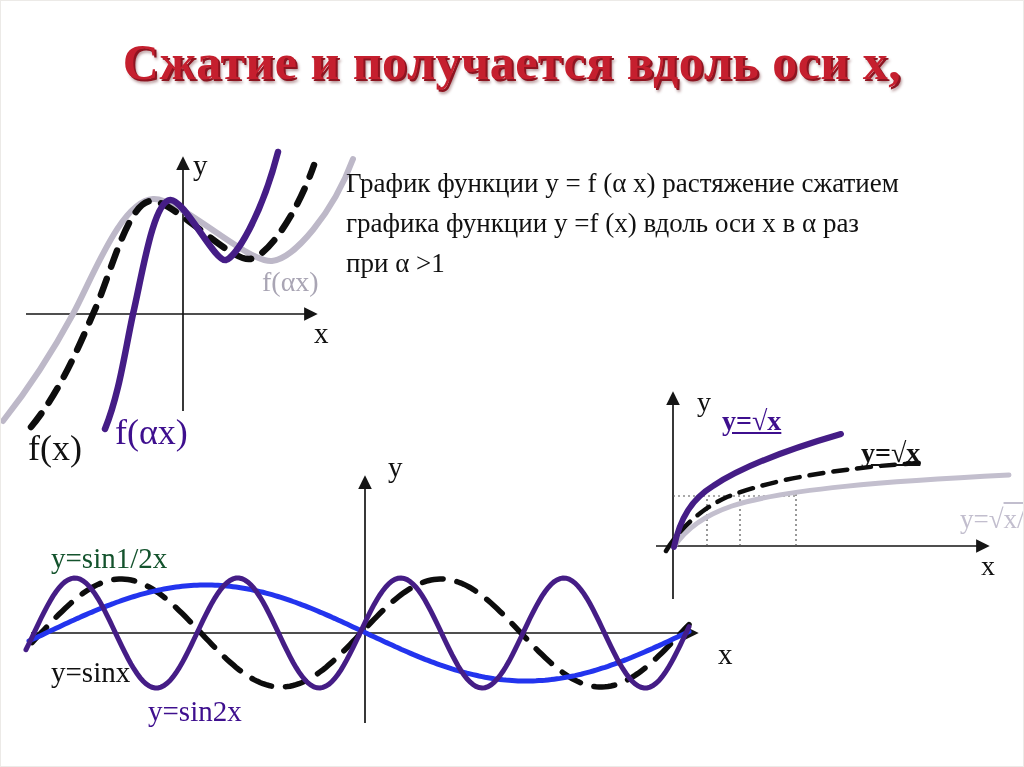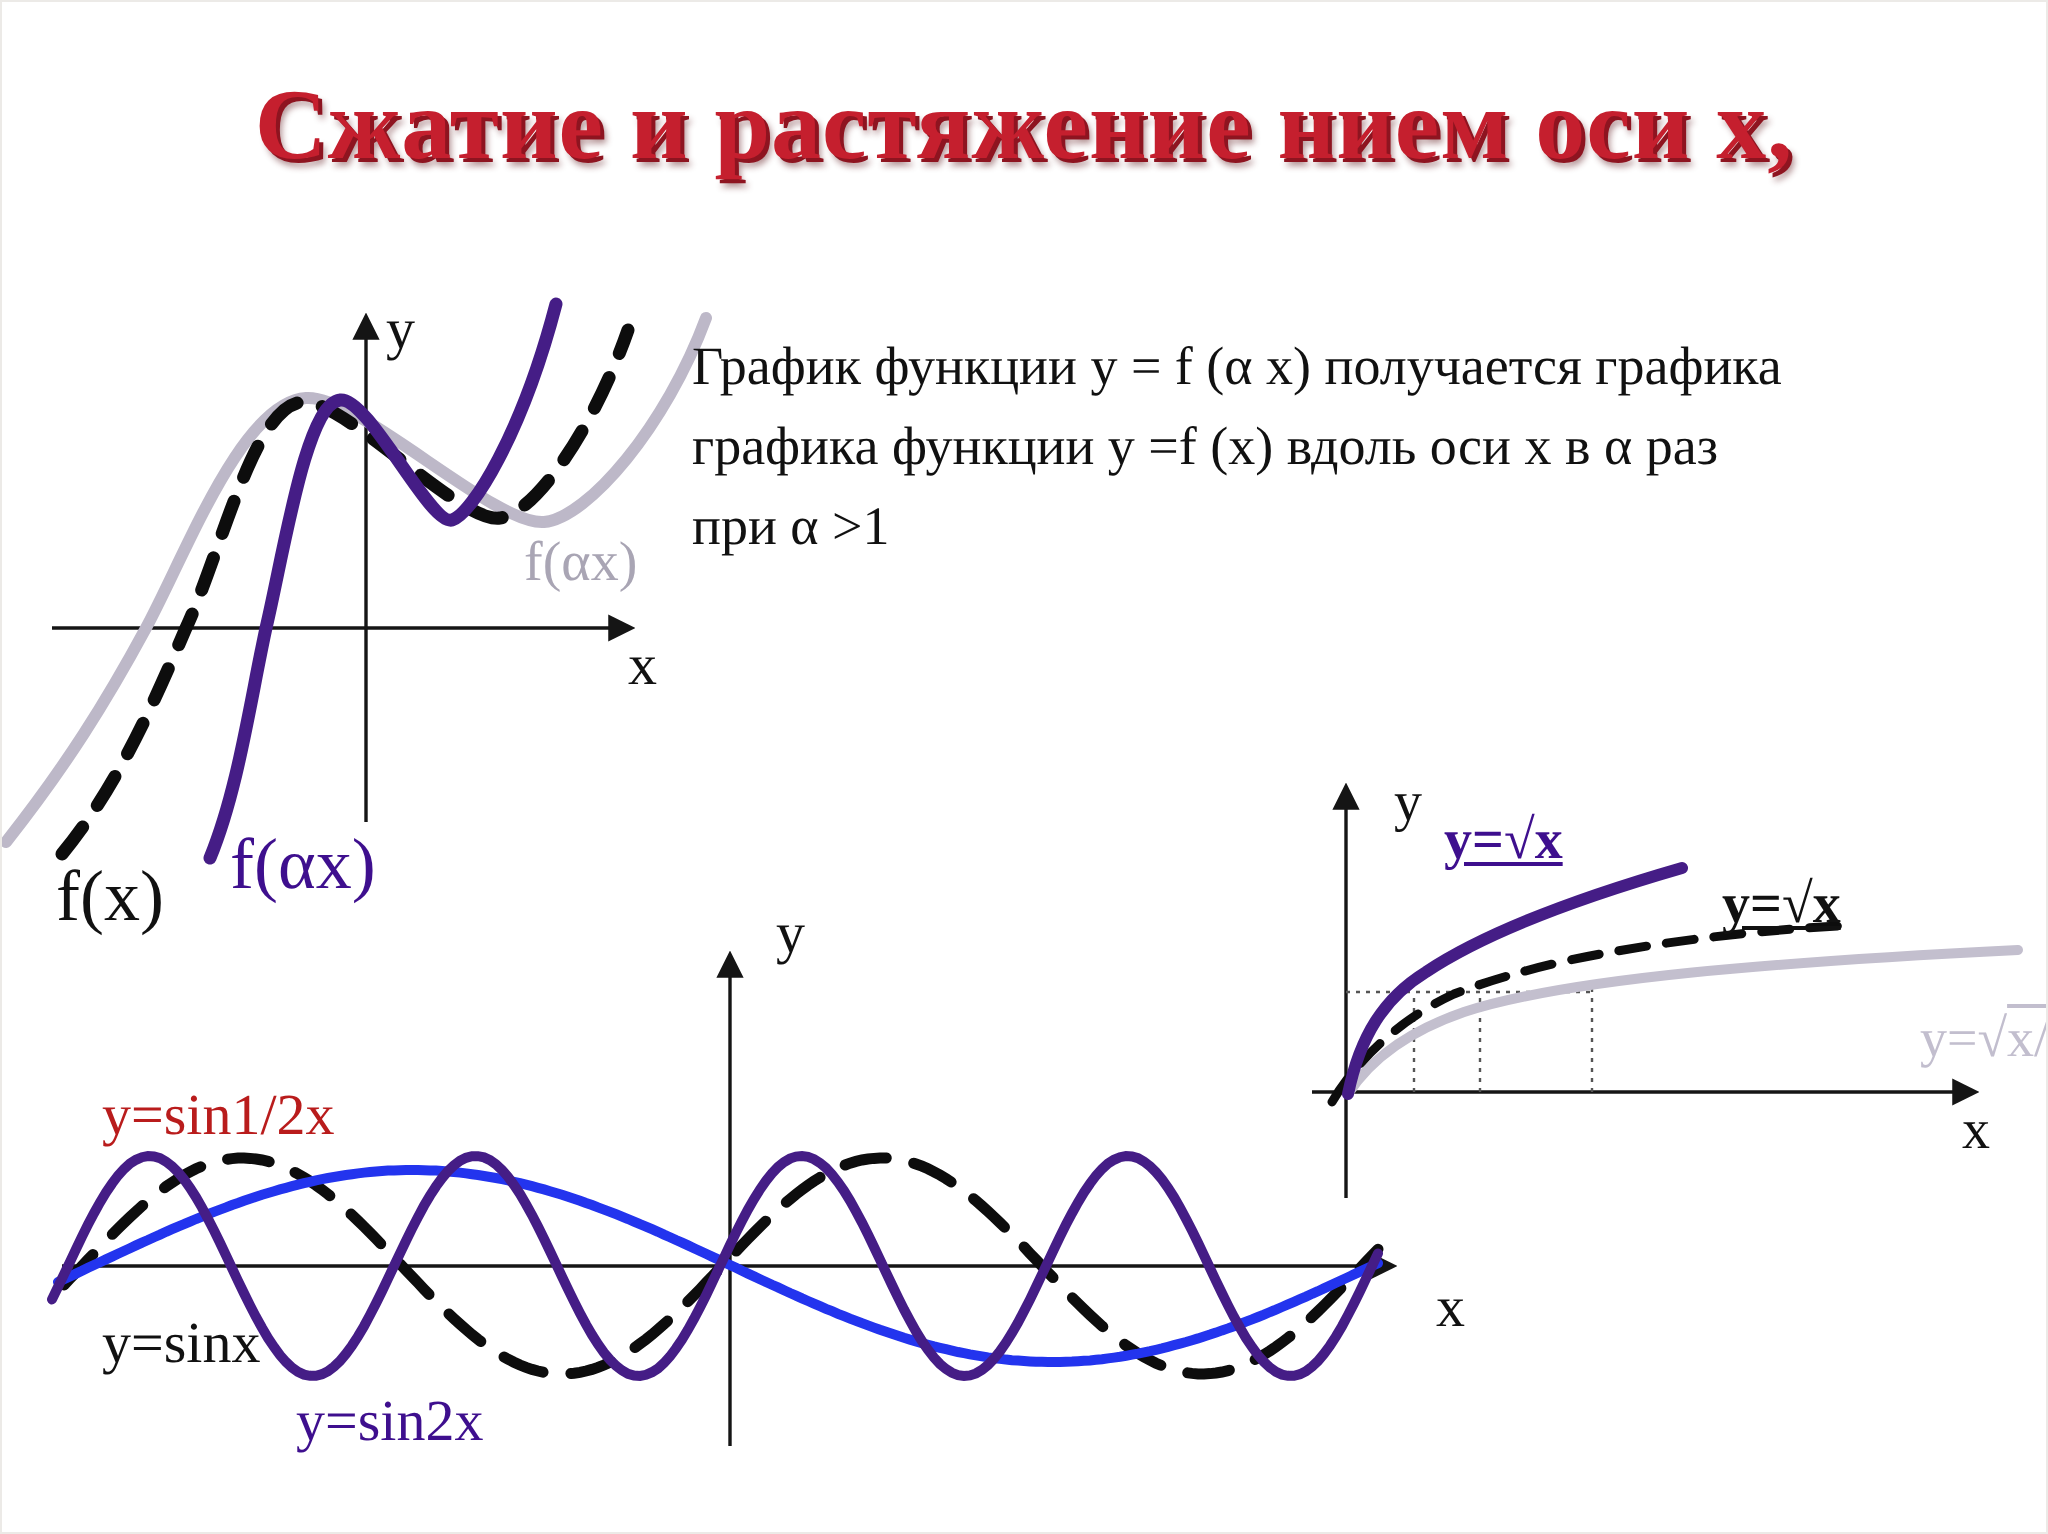--- a/index.html
+++ b/index.html
@@ -26,21 +26,21 @@
   
   .para{position:absolute;color:#111;font-size:27px;}
   .p1{left:345px;top:162px;line-height:40px;}
   .p2{left:339px;top:282px;line-height:38px;}
   .p2 .l1{padding-left:6px;}
   .p2 .l3{padding-left:31px;}
   
   .lbl{position:absolute;line-height:1;color:#111;white-space:nowrap;}
   .fs27{font-size:27px;} .fs28{font-size:28px;} .fs29{font-size:29px;} .fs30{font-size:36px;}
   .purpleTxt{color:#3e0f8e;}
-  .blueTxt{color:#b91c1c;}
+  .blueTxt{color:#14532d;}
   .grayTxt{color:#a9a5b4;}
   .grayTxt2{color:#c2bece;}
   .b{font-weight:bold;text-decoration:underline;}
   .rad{text-decoration:overline;}
   
   .curve{fill:none;stroke-linecap:round;}
   .axis{stroke:#151515;stroke-width:1.7;fill:none;}
   .c-gray1{stroke:#bdb8c8;stroke-width:6;}
   .c-dash1{stroke:#0d0d0d;stroke-width:6.5;stroke-dasharray:17 13;}
   .c-purple1{stroke:#451d86;stroke-width:6.5;}
@@ -87,25 +87,25 @@
     <g>
       <path class="axis" marker-end="url(#arr)" d="M 30 632 H 695"></path>
       <path class="axis" marker-end="url(#arr)" d="M 364 722 L 364 477"></path>
       <path class="curve c-dash3" d="M31.0 641.5 L34.0 638.3 L37.0 635.2 L40.0 632.0 L43.0 628.8 L46.0 625.7 L49.0 622.5 L52.0 619.4 L55.0 616.3 L58.0 613.3 L61.0 610.4 L64.0 607.5 L67.0 604.7 L70.0 602.0 L73.0 599.4 L76.0 596.9 L79.0 594.6 L82.0 592.3 L85.0 590.3 L88.0 588.3 L91.0 586.5 L94.0 584.9 L97.0 583.4 L100.0 582.1 L103.0 581.0 L106.0 580.0 L109.0 579.3 L112.0 578.7 L115.0 578.3 L118.0 578.0 L121.0 578.0 L124.0 578.2 L127.0 578.5 L130.0 579.0 L133.0 579.7 L136.0 580.6 L139.0 581.7 L142.0 583.0 L145.0 584.4 L148.0 586.0 L151.0 587.7 L154.0 589.6 L157.0 591.6 L160.0 593.8 L163.0 596.1 L166.0 598.6 L169.0 601.1 L172.0 603.8 L175.0 606.5 L178.0 609.4 L181.0 612.3 L184.0 615.3 L187.0 618.4 L190.0 621.5 L193.0 624.6 L196.0 627.8 L199.0 630.9 L202.0 634.1 L205.0 637.3 L208.0 640.4 L211.0 643.6 L214.0 646.7 L217.0 649.7 L220.0 652.7 L223.0 655.6 L226.0 658.4 L229.0 661.1 L232.0 663.7 L235.0 666.3 L238.0 668.7 L241.0 670.9 L244.0 673.1 L247.0 675.1 L250.0 676.9 L253.0 678.6 L256.0 680.1 L259.0 681.5 L262.0 682.7 L265.0 683.7 L268.0 684.5 L271.0 685.2 L274.0 685.6 L277.0 685.9 L280.0 686.0 L283.0 685.9 L286.0 685.6 L289.0 685.2 L292.0 684.5 L295.0 683.7 L298.0 682.7 L301.0 681.5 L304.0 680.1 L307.0 678.6 L310.0 676.9 L313.0 675.1 L316.0 673.1 L319.0 670.9 L322.0 668.7 L325.0 666.3 L328.0 663.7 L331.0 661.1 L334.0 658.4 L337.0 655.6 L340.0 652.7 L343.0 649.7 L346.0 646.7 L349.0 643.6 L352.0 640.4 L355.0 637.3 L358.0 634.1 L361.0 630.9 L364.0 627.8 L367.0 624.6 L370.0 621.5 L373.0 618.4 L376.0 615.3 L379.0 612.3 L382.0 609.4 L385.0 606.5 L388.0 603.8 L391.0 601.1 L394.0 598.6 L397.0 596.1 L400.0 593.8 L403.0 591.6 L406.0 589.6 L409.0 587.7 L412.0 586.0 L415.0 584.4 L418.0 583.0 L421.0 581.7 L424.0 580.6 L427.0 579.7 L430.0 579.0 L433.0 578.5 L436.0 578.2 L439.0 578.0 L442.0 578.0 L445.0 578.3 L448.0 578.7 L451.0 579.3 L454.0 580.0 L457.0 581.0 L460.0 582.1 L463.0 583.4 L466.0 584.9 L469.0 586.5 L472.0 588.3 L475.0 590.3 L478.0 592.3 L481.0 594.6 L484.0 596.9 L487.0 599.4 L490.0 602.0 L493.0 604.7 L496.0 607.5 L499.0 610.4 L502.0 613.3 L505.0 616.3 L508.0 619.4 L511.0 622.5 L514.0 625.7 L517.0 628.8 L520.0 632.0 L523.0 635.2 L526.0 638.3 L529.0 641.5 L532.0 644.6 L535.0 647.7 L538.0 650.7 L541.0 653.6 L544.0 656.5 L547.0 659.3 L550.0 662.0 L553.0 664.6 L556.0 667.1 L559.0 669.4 L562.0 671.7 L565.0 673.7 L568.0 675.7 L571.0 677.5 L574.0 679.1 L577.0 680.6 L580.0 681.9 L583.0 683.0 L586.0 684.0 L589.0 684.7 L592.0 685.3 L595.0 685.7 L598.0 686.0 L601.0 686.0 L604.0 685.8 L607.0 685.5 L610.0 685.0 L613.0 684.3 L616.0 683.4 L619.0 682.3 L622.0 681.0 L625.0 679.6 L628.0 678.0 L631.0 676.3 L634.0 674.4 L637.0 672.4 L640.0 670.2 L643.0 667.9 L646.0 665.4 L649.0 662.9 L652.0 660.2 L655.0 657.5 L658.0 654.6 L661.0 651.7 L664.0 648.7 L667.0 645.6 L670.0 642.5 L673.0 639.4 L676.0 636.2 L679.0 633.1 L682.0 629.9 L685.0 626.7 L688.0 623.6"></path>
       <path class="curve c-blue" d="M28.0 640.0 L31.0 638.6 L34.0 637.2 L37.0 635.8 L40.0 634.4 L43.0 632.9 L46.0 631.5 L49.0 630.1 L52.0 628.7 L55.0 627.3 L58.0 625.9 L61.0 624.5 L64.0 623.1 L67.0 621.7 L70.0 620.3 L73.0 619.0 L76.0 617.6 L79.0 616.3 L82.0 614.9 L85.0 613.6 L88.0 612.3 L91.0 611.1 L94.0 609.8 L97.0 608.5 L100.0 607.3 L103.0 606.1 L106.0 604.9 L109.0 603.8 L112.0 602.7 L115.0 601.5 L118.0 600.5 L121.0 599.4 L124.0 598.4 L127.0 597.4 L130.0 596.4 L133.0 595.5 L136.0 594.6 L139.0 593.7 L142.0 592.9 L145.0 592.1 L148.0 591.3 L151.0 590.6 L154.0 589.9 L157.0 589.2 L160.0 588.6 L163.0 588.0 L166.0 587.5 L169.0 587.0 L172.0 586.5 L175.0 586.1 L178.0 585.7 L181.0 585.3 L184.0 585.0 L187.0 584.7 L190.0 584.5 L193.0 584.3 L196.0 584.2 L199.0 584.1 L202.0 584.0 L205.0 584.0 L208.0 584.0 L211.0 584.1 L214.0 584.2 L217.0 584.3 L220.0 584.5 L223.0 584.7 L226.0 585.0 L229.0 585.3 L232.0 585.7 L235.0 586.1 L238.0 586.5 L241.0 587.0 L244.0 587.5 L247.0 588.0 L250.0 588.6 L253.0 589.2 L256.0 589.9 L259.0 590.6 L262.0 591.3 L265.0 592.1 L268.0 592.9 L271.0 593.7 L274.0 594.6 L277.0 595.5 L280.0 596.4 L283.0 597.4 L286.0 598.4 L289.0 599.4 L292.0 600.5 L295.0 601.5 L298.0 602.7 L301.0 603.8 L304.0 604.9 L307.0 606.1 L310.0 607.3 L313.0 608.5 L316.0 609.8 L319.0 611.1 L322.0 612.3 L325.0 613.6 L328.0 614.9 L331.0 616.3 L334.0 617.6 L337.0 619.0 L340.0 620.3 L343.0 621.7 L346.0 623.1 L349.0 624.5 L352.0 625.9 L355.0 627.3 L358.0 628.7 L361.0 630.1 L364.0 631.5 L367.0 632.9 L370.0 634.4 L373.0 635.8 L376.0 637.2 L379.0 638.6 L382.0 640.0 L385.0 641.4 L388.0 642.7 L391.0 644.1 L394.0 645.5 L397.0 646.8 L400.0 648.2 L403.0 649.5 L406.0 650.8 L409.0 652.1 L412.0 653.4 L415.0 654.6 L418.0 655.9 L421.0 657.1 L424.0 658.3 L427.0 659.4 L430.0 660.6 L433.0 661.7 L436.0 662.8 L439.0 663.9 L442.0 664.9 L445.0 665.9 L448.0 666.9 L451.0 667.9 L454.0 668.8 L457.0 669.7 L460.0 670.6 L463.0 671.4 L466.0 672.2 L469.0 672.9 L472.0 673.6 L475.0 674.3 L478.0 675.0 L481.0 675.6 L484.0 676.2 L487.0 676.7 L490.0 677.2 L493.0 677.7 L496.0 678.1 L499.0 678.4 L502.0 678.8 L505.0 679.1 L508.0 679.3 L511.0 679.5 L514.0 679.7 L517.0 679.9 L520.0 679.9 L523.0 680.0 L526.0 680.0 L529.0 680.0 L532.0 679.9 L535.0 679.8 L538.0 679.6 L541.0 679.4 L544.0 679.2 L547.0 678.9 L550.0 678.6 L553.0 678.2 L556.0 677.8 L559.0 677.4 L562.0 676.9 L565.0 676.3 L568.0 675.8 L571.0 675.2 L574.0 674.6 L577.0 673.9 L580.0 673.2 L583.0 672.4 L586.0 671.6 L589.0 670.8 L592.0 670.0 L595.0 669.1 L598.0 668.2 L601.0 667.2 L604.0 666.3 L607.0 665.3 L610.0 664.2 L613.0 663.2 L616.0 662.1 L619.0 661.0 L622.0 659.8 L625.0 658.7 L628.0 657.5 L631.0 656.3 L634.0 655.0 L637.0 653.8 L640.0 652.5 L643.0 651.2 L646.0 649.9 L649.0 648.6 L652.0 647.3 L655.0 645.9 L658.0 644.6 L661.0 643.2 L664.0 641.8 L667.0 640.4 L670.0 639.0 L673.0 637.6 L676.0 636.2 L679.0 634.8 L682.0 633.4 L685.0 632.0 L688.0 630.6"></path>
       <path class="curve c-purple3" d="M25.0 648.7 L28.0 642.5 L31.0 636.2 L34.0 629.9 L37.0 623.6 L40.0 617.3 L43.0 611.3 L46.0 605.6 L49.0 600.2 L52.0 595.2 L55.0 590.8 L58.0 586.8 L61.0 583.5 L64.0 580.8 L67.0 578.9 L70.0 577.6 L73.0 577.0 L76.0 577.2 L79.0 578.1 L82.0 579.8 L85.0 582.1 L88.0 585.1 L91.0 588.7 L94.0 592.9 L97.0 597.6 L100.0 602.8 L103.0 608.4 L106.0 614.3 L109.0 620.4 L112.0 626.7 L115.0 633.1 L118.0 639.4 L121.0 645.6 L124.0 651.7 L127.0 657.5 L130.0 662.9 L133.0 668.0 L136.0 672.5 L139.0 676.6 L142.0 680.0 L145.0 682.8 L148.0 684.9 L151.0 686.3 L154.0 686.9 L157.0 686.9 L160.0 686.1 L163.0 684.6 L166.0 682.3 L169.0 679.5 L172.0 675.9 L175.0 671.8 L178.0 667.2 L181.0 662.1 L184.0 656.5 L187.0 650.7 L190.0 644.6 L193.0 638.3 L196.0 632.0 L199.0 625.7 L202.0 619.4 L205.0 613.3 L208.0 607.5 L211.0 601.9 L214.0 596.8 L217.0 592.2 L220.0 588.1 L223.0 584.5 L226.0 581.7 L229.0 579.4 L232.0 577.9 L235.0 577.1 L238.0 577.1 L241.0 577.7 L244.0 579.1 L247.0 581.2 L250.0 584.0 L253.0 587.4 L256.0 591.5 L259.0 596.0 L262.0 601.1 L265.0 606.5 L268.0 612.3 L271.0 618.4 L274.0 624.6 L277.0 630.9 L280.0 637.3 L283.0 643.6 L286.0 649.7 L289.0 655.6 L292.0 661.2 L295.0 666.4 L298.0 671.1 L301.0 675.3 L304.0 678.9 L307.0 681.9 L310.0 684.2 L313.0 685.9 L316.0 686.8 L319.0 687.0 L322.0 686.4 L325.0 685.1 L328.0 683.2 L331.0 680.5 L334.0 677.2 L337.0 673.2 L340.0 668.8 L343.0 663.8 L346.0 658.4 L349.0 652.7 L352.0 646.7 L355.0 640.4 L358.0 634.1 L361.0 627.8 L364.0 621.5 L367.0 615.3 L370.0 609.4 L373.0 603.7 L376.0 598.5 L379.0 593.7 L382.0 589.4 L385.0 585.7 L388.0 582.5 L391.0 580.1 L394.0 578.3 L397.0 577.3 L400.0 577.0 L403.0 577.4 L406.0 578.6 L409.0 580.5 L412.0 583.0 L415.0 586.2 L418.0 590.1 L421.0 594.4 L424.0 599.3 L427.0 604.7 L430.0 610.3 L433.0 616.3 L436.0 622.5 L439.0 628.8 L442.0 635.2 L445.0 641.5 L448.0 647.7 L451.0 653.7 L454.0 659.3 L457.0 664.7 L460.0 669.6 L463.0 673.9 L466.0 677.8 L469.0 681.0 L472.0 683.5 L475.0 685.4 L478.0 686.6 L481.0 687.0 L484.0 686.7 L487.0 685.7 L490.0 683.9 L493.0 681.5 L496.0 678.3 L499.0 674.6 L502.0 670.3 L505.0 665.5 L508.0 660.3 L511.0 654.6 L514.0 648.7 L517.0 642.5 L520.0 636.2 L523.0 629.9 L526.0 623.6 L529.0 617.3 L532.0 611.3 L535.0 605.6 L538.0 600.2 L541.0 595.2 L544.0 590.8 L547.0 586.8 L550.0 583.5 L553.0 580.8 L556.0 578.9 L559.0 577.6 L562.0 577.0 L565.0 577.2 L568.0 578.1 L571.0 579.8 L574.0 582.1 L577.0 585.1 L580.0 588.7 L583.0 592.9 L586.0 597.6 L589.0 602.8 L592.0 608.4 L595.0 614.3 L598.0 620.4 L601.0 626.7 L604.0 633.1 L607.0 639.4 L610.0 645.6 L613.0 651.7 L616.0 657.5 L619.0 662.9 L622.0 668.0 L625.0 672.5 L628.0 676.6 L631.0 680.0 L634.0 682.8 L637.0 684.9 L640.0 686.3 L643.0 686.9 L646.0 686.9 L649.0 686.1 L652.0 684.6 L655.0 682.3 L658.0 679.5 L661.0 675.9 L664.0 671.8 L667.0 667.2 L670.0 662.1 L673.0 656.5 L676.0 650.7 L679.0 644.6 L682.0 638.3 L685.0 632.0 L688.0 625.7"></path>
     </g>
   </svg>
 
   <div class="title">
-    <div>Сжатие и растяжение нием оси x,</div>
+    <div>Сжатие и получается вдоль оси x,</div>
   </div>
 
   <div class="para p1">
-    <div>График функции y = f (α x) получается графика</div>
+    <div>График функции y = f (α x) растяжение сжатием</div>
     <div>графика функции y =f (x) вдоль оси x в α раз</div>
     <div>при α &gt;1</div>
   </div>
 
   <div class="lbl fs29" style="left:192px;top:150px;">y</div>
   <div class="lbl fs29" style="left:313px;top:318px;">x</div>
   <div class="lbl fs28 grayTxt" style="left:261px;top:267px;">f(αx)</div>
   <div class="lbl fs30" style="left:27px;top:429px;">f(x)</div>
   <div class="lbl fs30 purpleTxt" style="left:114px;top:413px;">f(αx)</div>
 

